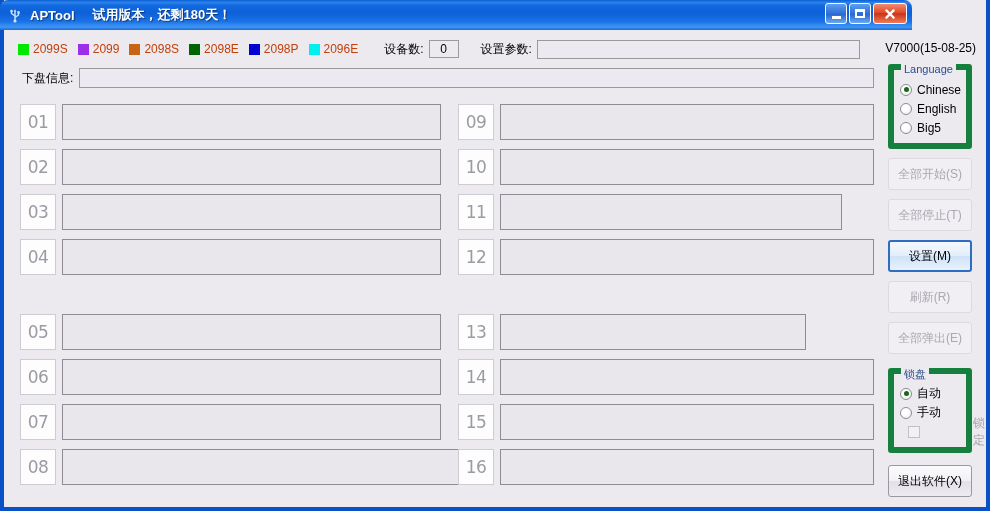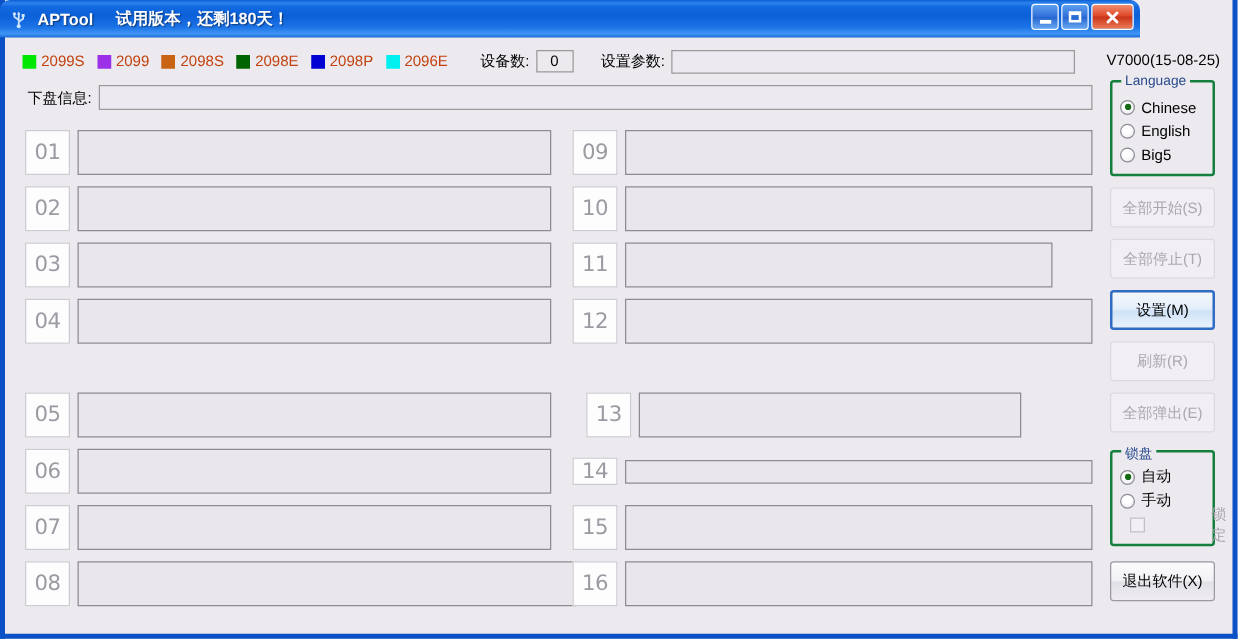--- a/index.html
+++ b/index.html
@@ -158,21 +158,21 @@
     box-sizing: border-box;
   }
 
   
   #sidebar {
     position: absolute; left: 884px; top: 64px;
     width: 84px;
   }
   .groupbox {
     position: relative;
-    border: 2px solid #15803d;
+    border: 6px solid #15803d;
     border-radius: 3px;
     box-sizing: border-box;
     padding: 10px 0 6px 0;
     background: transparent;
   }
   .groupbox > .gb-title {
     position: absolute; top: -7px; left: 7px;
     background: #ece9ef;
     padding: 0 3px;
     font-size: 11px;
@@ -360,25 +360,25 @@
   </div>
   <div class="slot" style="left:16px;  top:404px; width:421px;">
     <div class="slot-btn">07</div>
     <input class="slot-field" type="text" value="" style="">
   </div>
   <div class="slot" style="left:16px;  top:449px; width:441px;">
     <div class="slot-btn">08</div>
     <input class="slot-field" type="text" value="" style="">
   </div>
 
-  <div class="slot" style="left:454px; top:314px; width:348px;margin-left:11px;">
+  <div class="slot" style="left:454px; top:314px; width:348px;">
     <div class="slot-btn">13</div>
     <input class="slot-field" type="text" value="" style="">
   </div>
-  <div class="slot" style="left:454px; top:359px; width:416px;align-items:center;">
+  <div class="slot" style="left:454px; top:359px; width:416px;">
     <div class="slot-btn">14</div>
     <input class="slot-field" type="text" value="" style="">
   </div>
   <div class="slot" style="left:454px; top:404px; width:416px;">
     <div class="slot-btn">15</div>
     <input class="slot-field" type="text" value="" style="">
   </div>
   <div class="slot" style="left:454px; top:449px; width:416px;">
     <div class="slot-btn">16</div>
     <input class="slot-field" type="text" value="" style="">

